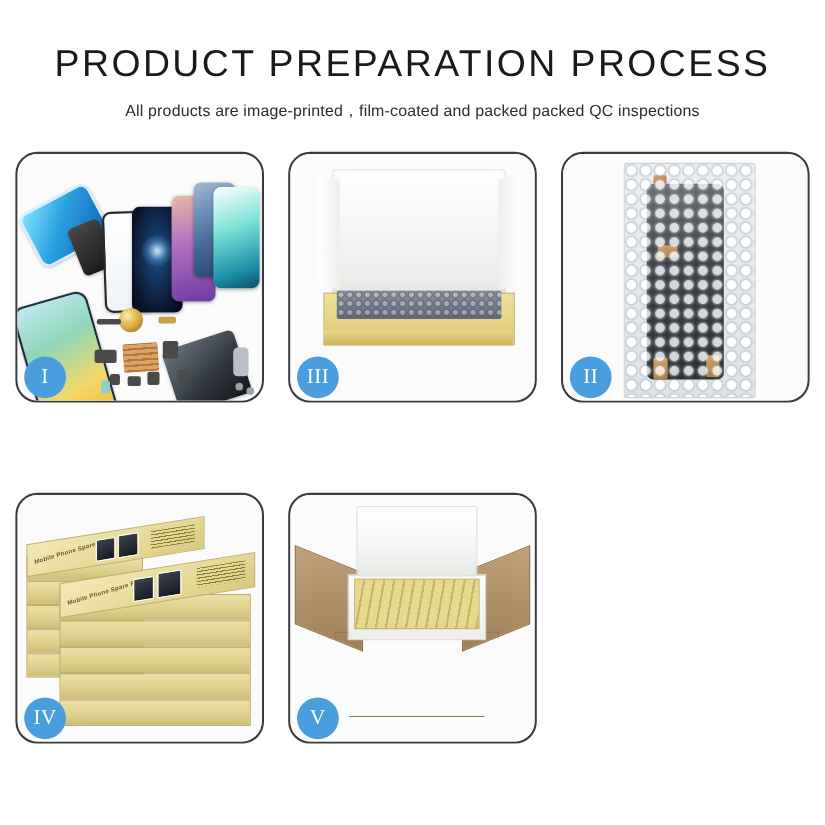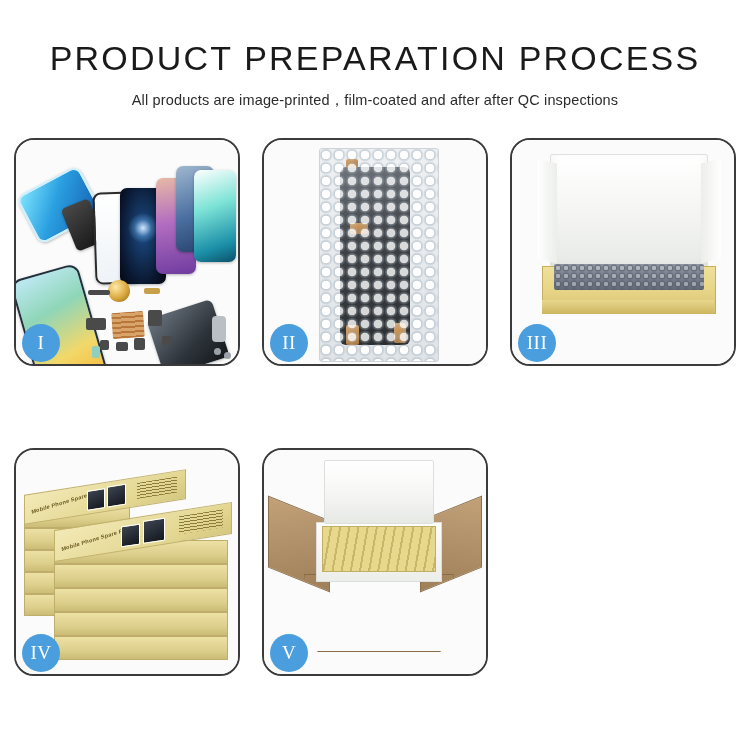--- a/index.html
+++ b/index.html
@@ -329,21 +329,21 @@
   .c-tab {
     position:absolute; width: 16px; height: 22px;
     background: rgba(128,103,66,.6);
   }
 </style>
 </head>
 <body>
 
 <div class="header">
   <div class="page-title">PRODUCT PREPARATION PROCESS</div>
-  <div class="page-subtitle">All products are image-printed，film-coated and after after QC inspections</div>
+  <div class="page-subtitle">All products are image-printed，film-coated and packed packed QC inspections</div>
 </div>
 
 <div class="grid">
 
   <div class="card">
     <div class="card-inner">
       <div class="scene">
         <div class="ph ph-blue"></div>
         <div class="ph ph-black-sm"></div>
         <div class="ph ph-glass"></div>
@@ -368,43 +368,43 @@
         <div class="part" style="left:198px;top:208px;width:7px;height:7px;border-radius:50%;background:#9aa1a8;"></div>
         <div class="part" style="left:208px;top:212px;width:7px;height:7px;border-radius:50%;background:#9aa1a8;"></div>
       </div>
     </div>
     <div class="badge">I</div>
   </div>
 
   <div class="card">
     <div class="card-inner">
       <div class="scene">
+        <div class="foam-lid"></div>
+        <div class="box-body"></div>
+        <div class="box-inner-dark"></div>
+        <div class="box-front-lip"></div>
+      </div>
+    </div>
+    <div class="badge">III</div>
+  </div>
+
+  <div class="card">
+    <div class="card-inner">
+      <div class="scene">
         <div class="bubble-bag">
           <div class="bag-screen"></div>
           <div class="tape" style="left:26px;top:10px;width:12px;height:9px;"></div>
           <div class="tape" style="left:30px;top:74px;width:18px;height:11px;"></div>
           <div class="tape" style="left:26px;top:176px;width:13px;height:20px;"></div>
           <div class="tape" style="left:74px;top:174px;width:12px;height:20px;"></div>
           <div class="bag-overlay"></div>
         </div>
       </div>
     </div>
     <div class="badge">II</div>
-  </div>
-
-  <div class="card">
-    <div class="card-inner">
-      <div class="scene">
-        <div class="foam-lid"></div>
-        <div class="box-body"></div>
-        <div class="box-inner-dark"></div>
-        <div class="box-front-lip"></div>
-      </div>
-    </div>
-    <div class="badge">III</div>
   </div>
 
   <div class="card">
     <div class="card-inner">
       <div class="scene">
         <div class="stackwrap">
 
           <div class="sbox" style="left:0px;top:40px;width:104px;height:20px;"></div>
           <div class="sbox" style="left:0px;top:62px;width:104px;height:20px;"></div>
           <div class="sbox" style="left:0px;top:84px;width:104px;height:20px;"></div>

